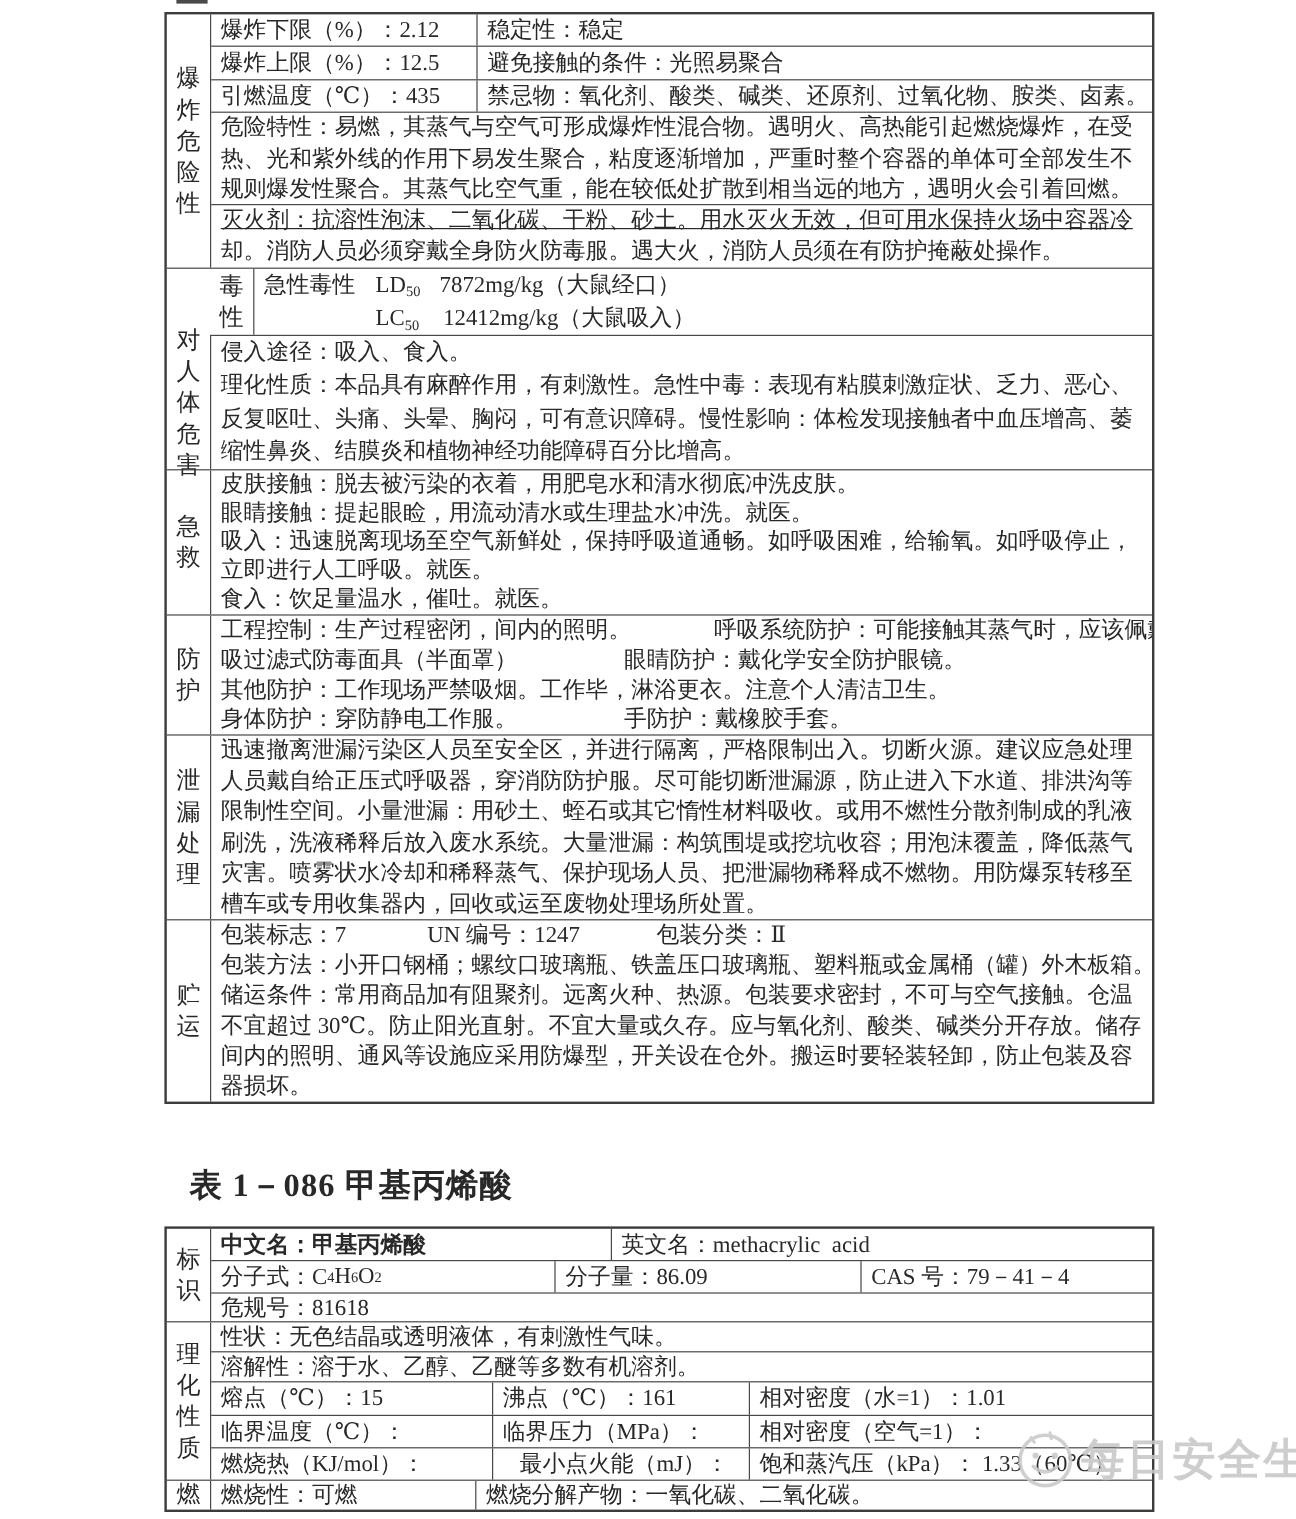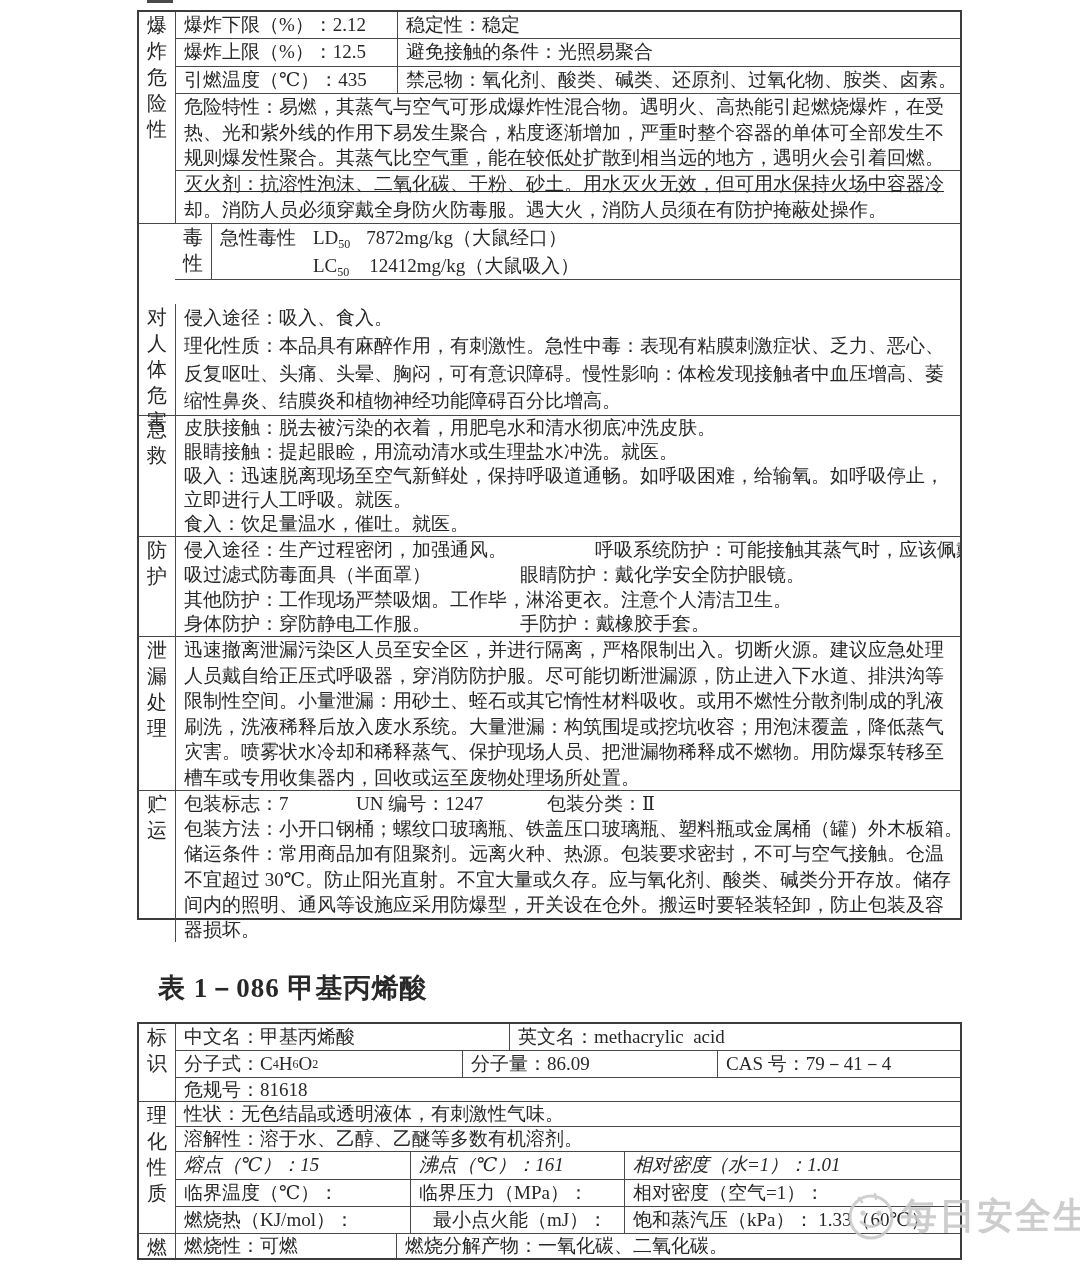--- a/index.html
+++ b/index.html
@@ -2,21 +2,21 @@
 <html><head>
 <meta charset="utf-8">
 <style>
   html,body{margin:0;padding:0;background:#fff;}
   .page{position:relative;width:1080px;height:1266px;background:#ffffff;overflow:hidden;
         font-family:"Liberation Serif","DejaVu Serif",serif;color:#282828;font-size:19px;}
   .tbl{position:absolute;left:137px;width:825px;border:2px solid #3c3c3c;box-sizing:border-box;
        display:flex;flex-direction:column;background:#fff;}
   .sec{display:flex;border-bottom:1px solid #484848;box-sizing:border-box;}
   .sec.last{border-bottom:none;}
-  .vhead{width:37px;flex:none;border-right:1px solid #484848;display:flex;justify-content:center;box-sizing:border-box;}
+  .vhead{width:37px;flex:none;border-right:1px solid #484848;display:flex;align-items:center;justify-content:center;box-sizing:border-box;}
   .vtxt{width:22px;text-align:center;word-break:break-all;line-height:26px;font-size:20px;}
   .content{flex:1;display:flex;flex-direction:column;min-width:0;box-sizing:border-box;}
   .r{display:flex;border-bottom:1px solid #484848;box-sizing:border-box;align-items:center;}
   .r.last{border-bottom:none;}
   .c{box-sizing:border-box;padding-left:8px;white-space:nowrap;overflow:hidden;height:100%;display:flex;align-items:center;}
   .cb{border-left:1px solid #484848;}
   .grow{flex:1;min-width:0;}
   .ln{padding-left:8px;white-space:nowrap;overflow:hidden;position:relative;}
   .abs{position:absolute;top:0;}
   .sp{display:inline-block;height:1px;}
@@ -73,21 +73,21 @@
       <div class="content" style="justify-content:center;">
         <div class="ln" style="line-height:28px;">
           <span>急性毒性</span><span class="sp" style="width:17px;"></span><span>LD</span><span class="sb">50</span><span class="sp" style="width:16px;"></span><span>7872mg/kg（大鼠经口）</span>
         </div>
         <div class="ln" style="line-height:28px;">
           <span class="sp" style="width:93px;"></span><span>LC</span><span class="sb">50</span><span class="sp" style="width:20px;"></span><span>12412mg/kg（大鼠吸入）</span>
         </div>
       </div>
     </div>
 
-    <div class="sec" style="height:112px;margin-top:24px;">
+    <div class="sec" style="height:112px;">
       <div class="vhead">
         <div class="vtxt">对人体危害</div>
       </div>
       <div class="content" style="justify-content:center;">
         <div class="ln" style="line-height:28px;">侵入途径：吸入、食入。</div>
         <div class="ln" style="line-height:28px;">理化性质：本品具有麻醉作用，有刺激性。急性中毒：表现有粘膜刺激症状、乏力、恶心、</div>
         <div class="ln" style="line-height:28px;">反复呕吐、头痛、头晕、胸闷，可有意识障碍。慢性影响：体检发现接触者中血压增高、萎</div>
         <div class="ln" style="line-height:28px;">缩性鼻炎、结膜炎和植物神经功能障碍百分比增高。</div>
       </div>
     </div>
@@ -104,21 +104,21 @@
         <div class="ln" style="line-height:24.2px;">食入：饮足量温水，催吐。就医。</div>
       </div>
     </div>
 
     <div class="sec" style="height:100px;">
       <div class="vhead">
         <div class="vtxt">防护</div>
       </div>
       <div class="content" style="justify-content:center;">
         <div class="ln" style="line-height:25px;">
-          <span>侵入途径：生产过程密闭，加强通风。</span>
+          <span>工程控制：生产过程密闭，间内的照明。</span>
           <span class="abs" style="left:419px;">呼吸系统防护：可能接触其蒸气时，应该佩戴自</span>
         </div>
         <div class="ln" style="line-height:25px;">
           <span>吸过滤式防毒面具（半面罩）</span>
           <span class="abs" style="left:344px;">眼睛防护：戴化学安全防护眼镜。</span>
         </div>
         <div class="ln" style="line-height:25px;">其他防护：工作现场严禁吸烟。工作毕，淋浴更衣。注意个人清洁卫生。</div>
         <div class="ln" style="line-height:25px;">
           <span>身体防护：穿防静电工作服。</span>
           <span class="abs" style="left:344px;">手防护：戴橡胶手套。</span>
@@ -162,21 +162,21 @@
   <div class="doc-title">表 1－086 甲基丙烯酸</div>
 
   <div class="tbl" style="top:1022px;height:238px;">
 
     <div class="sec" style="height:78px;">
       <div class="vhead">
         <div class="vtxt">标识</div>
       </div>
       <div class="content">
         <div class="r" style="height:28px;">
-          <div class="c" style="width:333px;">中文名：甲基丙烯酸</div>
+          <div class="c" style="width:333px;font-weight:bold;">中文名：甲基丙烯酸</div>
           <div class="c cb grow pre">英文名：methacrylic  acid</div>
         </div>
         <div class="r" style="height:27px;">
           <div class="c" style="width:286px;">
             <span>分子式：C</span>
               <span class="sb">4</span>
               <span>H</span>
               <span class="sb">6</span>
               <span>O</span>
               <span class="sb">2</span>
@@ -194,21 +194,21 @@
       <div class="vhead">
         <div class="vtxt">理化性质</div>
       </div>
       <div class="content">
         <div class="r" style="height:25px;">
           <div class="c grow">性状：无色结晶或透明液体，有刺激性气味。</div>
         </div>
         <div class="r" style="height:25px;">
           <div class="c grow">溶解性：溶于水、乙醇、乙醚等多数有机溶剂。</div>
         </div>
-        <div class="r" style="height:28px;font-style:italic;">
+        <div class="r" style="height:28px;">
           <div class="c" style="width:234px;">熔点（℃）：15</div>
           <div class="c cb" style="width:214px;">沸点（℃）：161</div>
           <div class="c cb grow">相对密度（水=1）：1.01</div>
         </div>
         <div class="r" style="height:27px;">
           <div class="c" style="width:234px;">临界温度（℃）：</div>
           <div class="c cb" style="width:214px;">临界压力（MPa）：</div>
           <div class="c cb grow">相对密度（空气=1）：</div>
         </div>
         <div class="r last" style="height:27px;">

